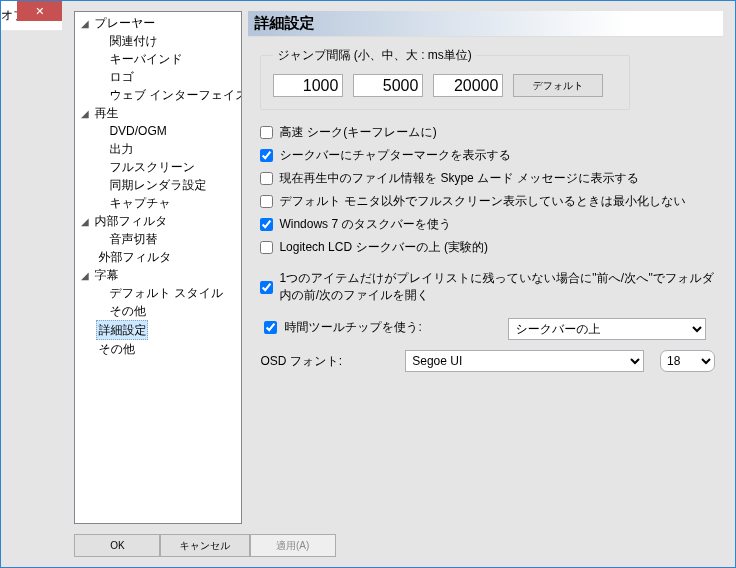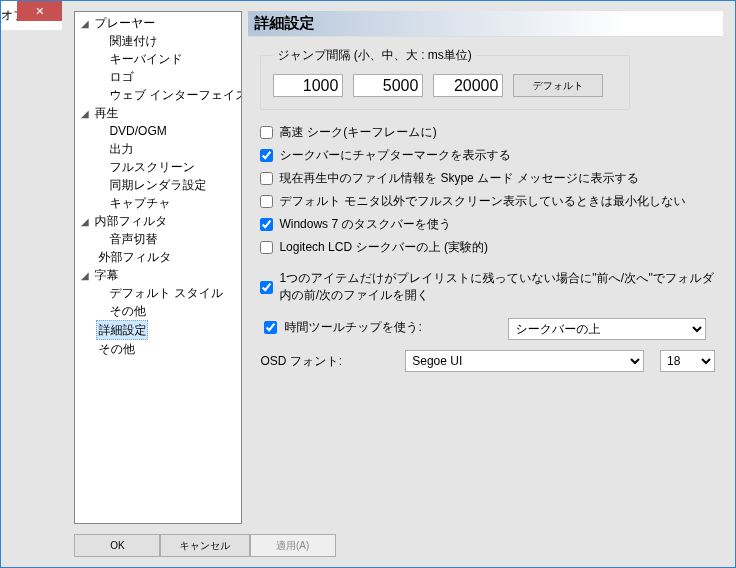--- a/index.html
+++ b/index.html
@@ -175,21 +175,21 @@
   }
   select {
     height: 22px;
     border: 1px solid #abadb3;
     background: #fff;
     font-family: inherit;
     font-size: 12px;
     padding: 0 2px;
   }
   .row .font-select { width: 244px; margin-left: 0; }
-  .row .size-select { width: 56px; margin-left: 16px; }
+  .row .size-select { width: 56px; margin-left: 16px; border-radius: 7px; }
   .row .tooltip-select { width: 198px; }
   .pane .row-osd { margin-left: 4px; display:flex; align-items:center; }
   .row-osd .label { width: 148px; }
   .footer {
     display: flex;
     justify-content: flex-start;
     padding-top: 10px;
   }
   .footer .btn { min-width: 86px; }
 </style>

